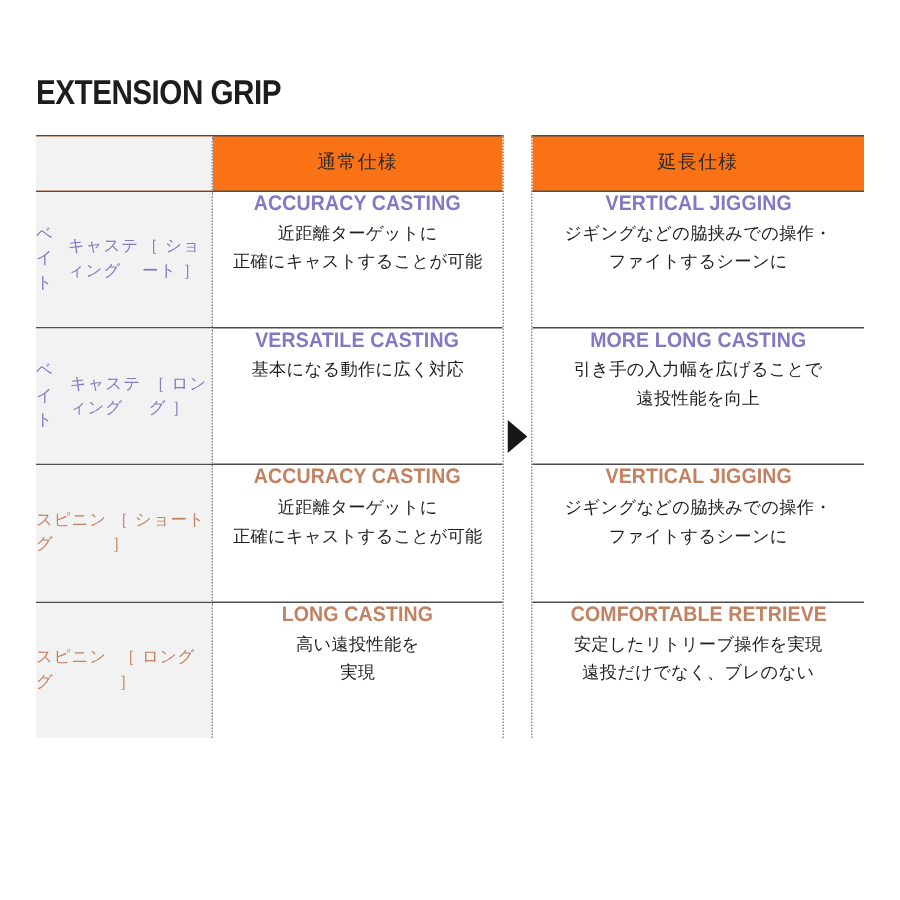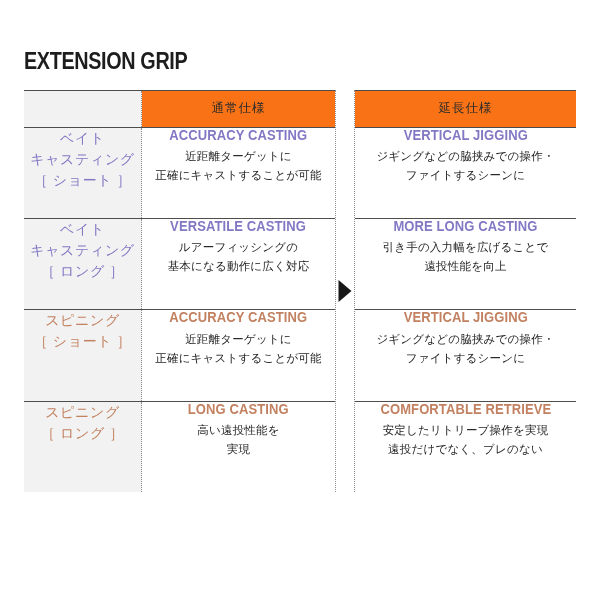--- a/index.html
+++ b/index.html
@@ -87,25 +87,25 @@
     border-bottom: 1.3px solid #4d4d4d;
   }
   .row.last { border-bottom: none; }
 
   .label-cell {
     width: 118px;
     box-sizing: border-box;
     background: #f2f2f2;
     border-right: 1px dotted #8e8e8e;
     display: flex;
-    flex-direction: column;
+    flex-direction: row;
     align-items: center;
-    justify-content: flex-start;
+    justify-content: space-between;
     line-height: 1.5;
-    font-size: 14px;
+    font-size: 11px;
     letter-spacing: 0.6px;
   }
 
   .text-cell {
     flex: 1;
     box-sizing: border-box;
     display: flex;
     flex-direction: column;
     align-items: center;
     justify-content: flex-start;
@@ -179,21 +179,20 @@
 
       <div class="row">
         <div class="label-cell c-purple">
           <span>ベイト</span>
           <span>キャスティング</span>
           <span>［ ロング ］</span>
         </div>
         <div class="text-cell">
           <div class="eng c-purple">VERSATILE CASTING</div>
           <div class="jp">
-            <div>ルアーフィッシングの</div>
             <div>基本になる動作に広く対応</div>
           </div>
         </div>
       </div>
 
       <div class="row">
         <div class="label-cell c-tan">
           <span>スピニング</span>
           <span>［ ショート ］</span>
         </div>

